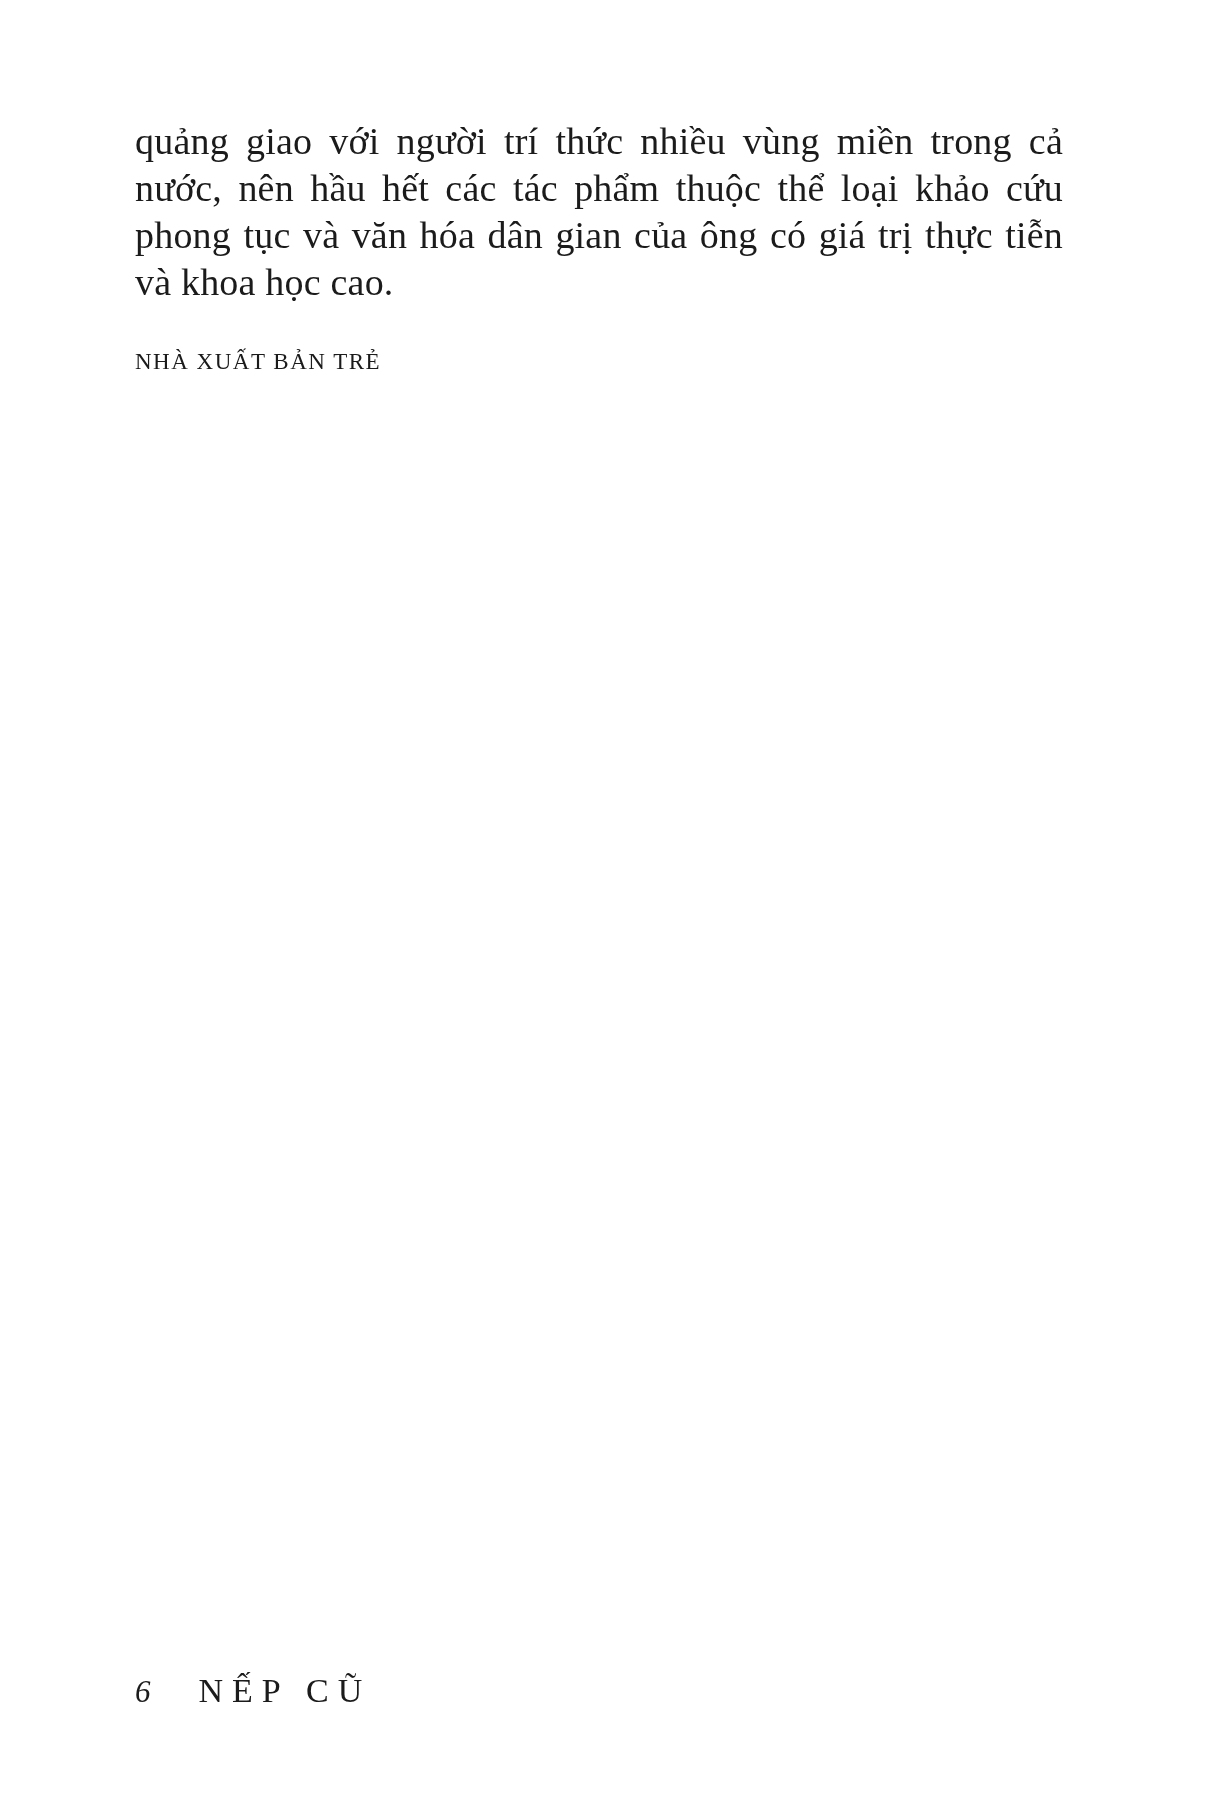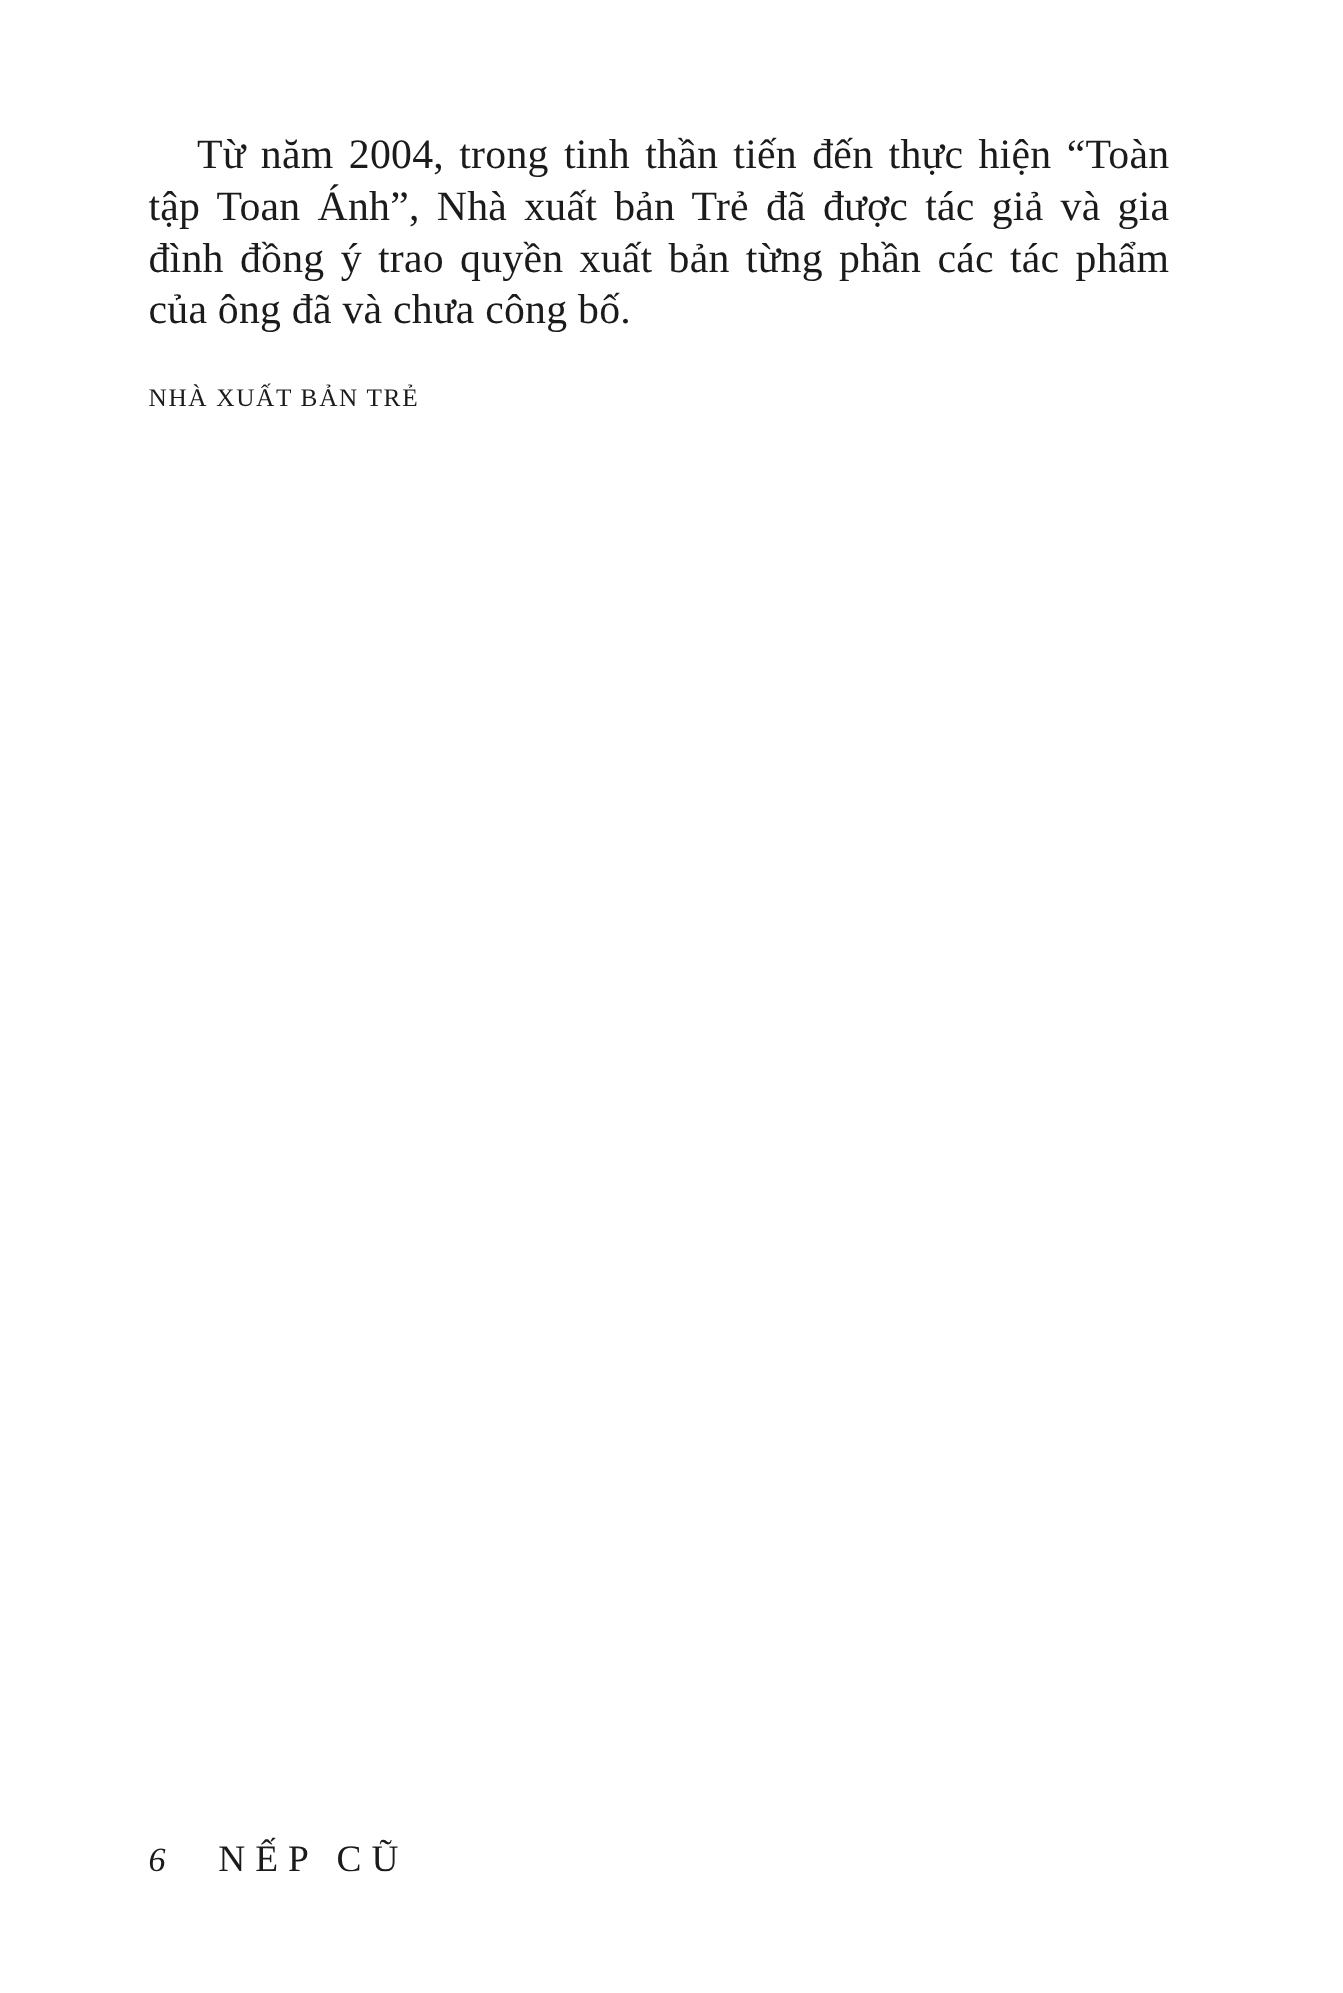--- a/index.html
+++ b/index.html
@@ -57,21 +57,21 @@
     font-size: 34px;
     letter-spacing: 9px;
   }
 </style>
 </head>
 <body>
 
 <div class="page">
 
   <div class="content">
-    <p>Từ năm 2004, trong tinh thần tiến đến thực hiện “Toàn tập Toan Ánh”, Nhà xuất bản Trẻ đã được tác giả và gia đình đồng ý trao quyền xuất bản từng phần các tác phẩm của ông đã và chưa công bố.</p>
+    <p class="no-indent">quảng giao với người trí thức nhiều vùng miền trong cả nước, nên hầu hết các tác phẩm thuộc thể loại khảo cứu phong tục và văn hóa dân gian của ông có giá trị thực tiễn và khoa học cao.</p>
 
     <div class="signature">NHÀ XUẤT BẢN TRẺ</div>
   </div>
 
   <div class="footer">
     <span class="page-number">6</span>
     <span class="book-title">NẾP CŨ</span>
   </div>
 
 </div>

